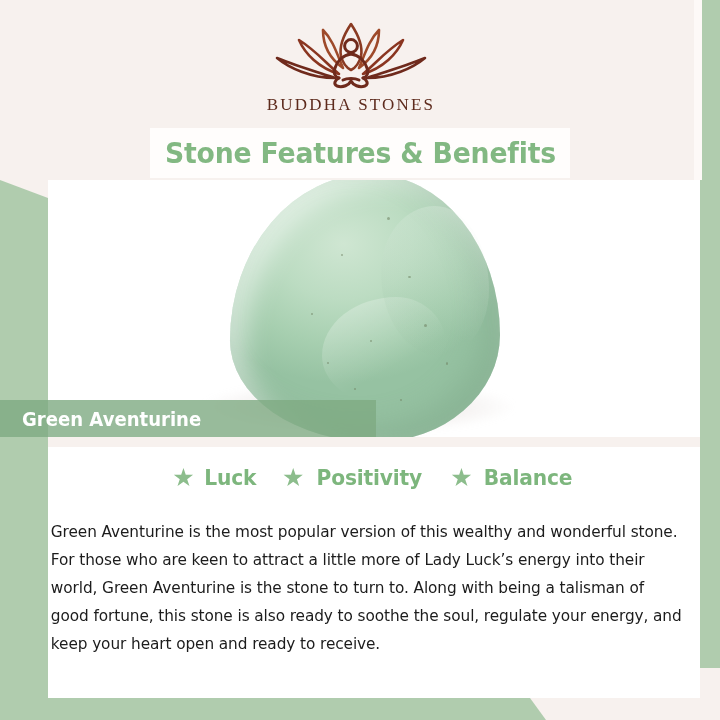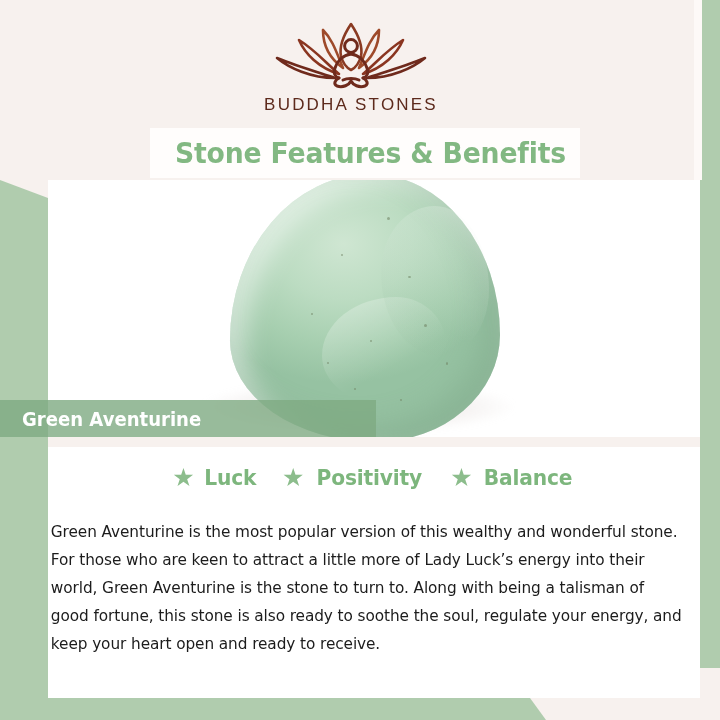--- a/index.html
+++ b/index.html
@@ -36,30 +36,30 @@
   }
 
   
   .logo-wrap{
     position:absolute;left:0;top:18px;width:702px;height:112px;
     display:flex;flex-direction:column;align-items:center;justify-content:flex-start;
   }
   .logo-mark{width:176px;height:74px;display:block;}
   .logo-word{
     margin-top:3px;
-    font-family:Liberation Sans, sans-serif;
+    font-family:Liberation Serif, serif;
     font-size:17px;letter-spacing:2.2px;
     color:#5d2a1c;font-weight:400;
   }
 
   
   .title-banner{
     position:absolute;left:150px;top:128px;width:420px;height:50px;
     background:#fffdfc;
-    display:flex;align-items:center;justify-content:center;padding-left:10px;
+    display:flex;align-items:center;justify-content:center;
   }
   .title-text{
     font-family:"DejaVu Sans", sans-serif;
     font-weight:bold;
     font-size:29px;
     letter-spacing:-0.2px;
     color:#82b882;
     transform:scaleX(0.92);
     white-space:nowrap;
   }

